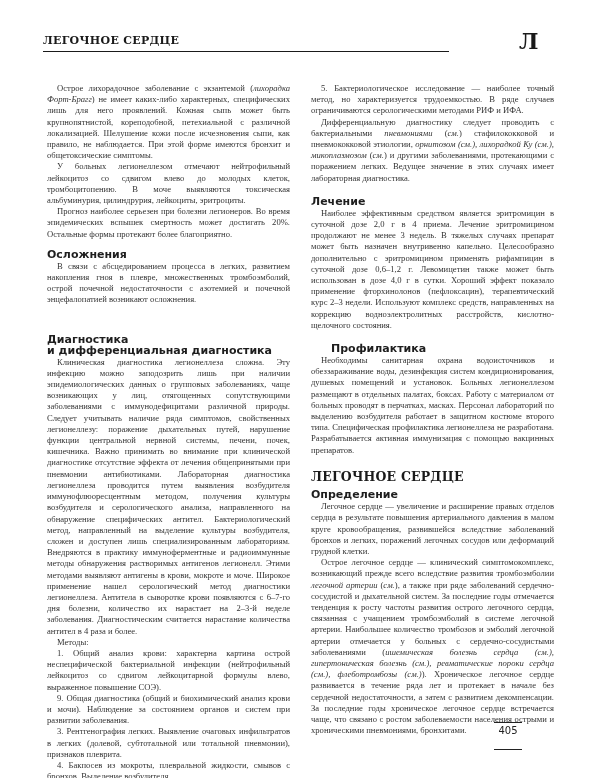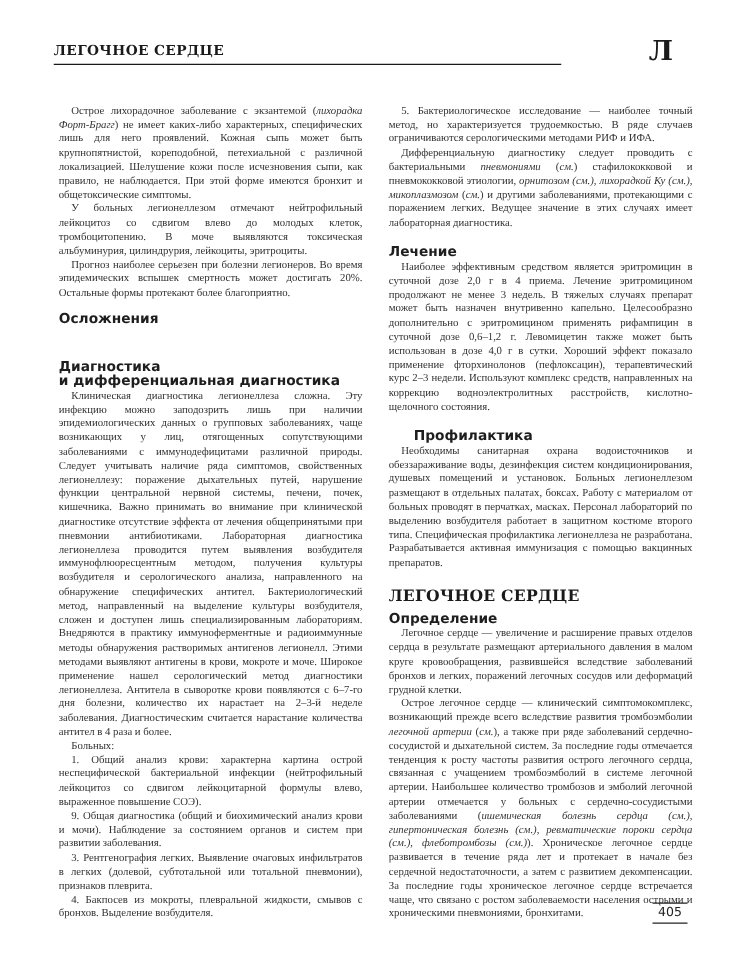--- a/index.html
+++ b/index.html
@@ -23,56 +23,57 @@
   .col em { font-style: italic; }
   h3.sub {
     font-family: "DejaVu Sans", sans-serif; font-weight: bold; font-size: 11px;
     line-height: 11px; margin: 9px 0 1px 0; color: #1e1e1e;
   }
   h2.art {
     font-family: "DejaVu Serif", serif; font-weight: bold; font-size: 12.5px;
     letter-spacing: 0.2px; margin: 15px 0 7px 0; color: #1a1a1a;
   }
   .page-num {
-    position: absolute; left: 522px; top: 722px; width: 28px; text-align: center;
+    position: absolute; left: 494px; top: 722px; width: 28px; text-align: center;
     font-family: "DejaVu Sans", sans-serif; font-size: 10px; color: #222;
-    border-top: 1px solid #222; border-bottom: 1px solid #222; padding: 2px 0 2px 0;
+    border-top: 1px solid #222; border-bottom: 1px solid #222; padding: 2px 0 13px 0;
   }
 </style>
 </head>
 <body>
 
 <div class="running-head">ЛЕГОЧНОЕ СЕРДЦЕ</div>
 <div class="letter-tab">Л</div>
 
 <div class="col left">
   <p><span>Острое лихорадочное заболевание с экзантемой (</span><em>лихорадка Форт-Брагг</em><span>) не имеет каких-либо характерных, специфических лишь для него проявлений. Кожная сыпь может быть крупнопятнистой, кореподобной, петехиальной с различной локализацией. Шелушение кожи после исчезновения сыпи, как правило, не наблюдается. При этой форме имеются бронхит и общетоксические симптомы.</span></p>
   <p>У больных легионеллезом отмечают нейтрофильный лейкоцитоз со сдвигом влево до молодых клеток, тромбоцитопению. В моче выявляются токсическая альбуминурия, цилиндрурия, лейкоциты, эритроциты.</p>
   <p>Прогноз наиболее серьезен при болезни легионеров. Во время эпидемических вспышек смертность может достигать 20%. Остальные формы протекают более благоприятно.</p>
 
   <h3 class="sub">Осложнения</h3>
+  <p>В связи с абсцедированием процесса в легких, развитием накопления гноя в плевре, множественных тромбоэмболий, острой почечной недостаточности с азотемией и почечной энцефалопатией возникают осложнения.</p>
 
   <h3 class="sub" style="margin-top:28px;"><span>Диагностика</span><br><span>и дифференциальная диагностика</span></h3>
   <p>Клиническая диагностика легионеллеза сложна. Эту инфекцию можно заподозрить лишь при наличии эпидемиологических данных о групповых заболеваниях, чаще возникающих у лиц, отягощенных сопутствующими заболеваниями с иммунодефицитами различной природы. Следует учитывать наличие ряда симптомов, свойственных легионеллезу: поражение дыхательных путей, нарушение функции центральной нервной системы, печени, почек, кишечника. Важно принимать во внимание при клинической диагностике отсутствие эффекта от лечения общепринятыми при пневмонии антибиотиками. Лабораторная диагностика легионеллеза проводится путем выявления возбудителя иммунофлюоресцентным методом, получения культуры возбудителя и серологического анализа, направленного на обнаружение специфических антител. Бактериологический метод, направленный на выделение культуры возбудителя, сложен и доступен лишь специализированным лабораториям. Внедряются в практику иммуноферментные и радиоиммунные методы обнаружения растворимых антигенов легионелл. Этими методами выявляют антигены в крови, мокроте и моче. Широкое применение нашел серологический метод диагностики легионеллеза. Антитела в сыворотке крови появляются с 6–7-го дня болезни, количество их нарастает на 2–3-й неделе заболевания. Диагностическим считается нарастание количества антител в 4 раза и более.</p>
-  <p>Больных:</p>
+  <p>Методы:</p>
   <p>1. Общий анализ крови: характерна картина острой неспецифической бактериальной инфекции (нейтрофильный лейкоцитоз со сдвигом лейкоцитарной формулы влево, выраженное повышение СОЭ).</p>
   <p>9. Общая диагностика (общий и биохимический анализ крови и мочи). Наблюдение за состоянием органов и систем при развитии заболевания.</p>
   <p>3. Рентгенография легких. Выявление очаговых инфильтратов в легких (долевой, субтотальной или тотальной пневмонии), признаков плеврита.</p>
   <p>4. Бакпосев из мокроты, плевральной жидкости, смывов с бронхов. Выделение возбудителя.</p>
 </div>
 
 <div class="col right">
   <p>5. Бактериологическое исследование — наиболее точный метод, но характеризуется трудоемкостью. В ряде случаев ограничиваются серологическими методами РИФ и ИФА.</p>
   <p><span>Дифференциальную диагностику следует проводить с бактериальными </span><em>пневмониями</em><span> (</span><em>см.</em><span>) стафилококковой и пневмококковой этиологии, </span><em>орнитозом (см.), лихорадкой Ку (см.), микоплазмозом</em><span> (</span><em>см.</em><span>) и другими заболеваниями, протекающими с поражением легких. Ведущее значение в этих случаях имеет лабораторная диагностика.</span></p>
 
   <h3 class="sub" style="margin-top:12px;">Лечение</h3>
   <p>Наиболее эффективным средством является эритромицин в суточной дозе 2,0 г в 4 приема. Лечение эритромицином продолжают не менее 3 недель. В тяжелых случаях препарат может быть назначен внутривенно капельно. Целесообразно дополнительно с эритромицином применять рифампицин в суточной дозе 0,6–1,2 г. Левомицетин также может быть использован в дозе 4,0 г в сутки. Хороший эффект показало применение фторхинолонов (пефлоксацин), терапевтический курс 2–3 недели. Используют комплекс средств, направленных на коррекцию водноэлектролитных расстройств, кислотно-щелочного состояния.</p>
 
   <h3 class="sub" style="margin-top:12px;padding-left:20px;">Профилактика</h3>
   <p>Необходимы санитарная охрана водоисточников и обеззараживание воды, дезинфекция систем кондиционирования, душевых помещений и установок. Больных легионеллезом размещают в отдельных палатах, боксах. Работу с материалом от больных проводят в перчатках, масках. Персонал лабораторий по выделению возбудителя работает в защитном костюме второго типа. Специфическая профилактика легионеллеза не разработана. Разрабатывается активная иммунизация с помощью вакцинных препаратов.</p>
 
   <h2 class="art">ЛЕГОЧНОЕ СЕРДЦЕ</h2>
   <h3 class="sub" style="margin-top:0;">Определение</h3>
-  <p>Легочное сердце — увеличение и расширение правых отделов сердца в результате размещают артериального давления в малом круге кровообращения, развившейся вследствие заболеваний бронхов и легких, поражений легочных сосудов или деформаций грудной клетки.</p>
+  <p>Легочное сердце — увеличение и расширение правых отделов сердца в результате повышения артериального давления в малом круге кровообращения, развившейся вследствие заболеваний бронхов и легких, поражений легочных сосудов или деформаций грудной клетки.</p>
   <p><span>Острое легочное сердце — клинический симптомокомплекс, возникающий прежде всего вследствие развития тромбоэмболии </span><em>легочной артерии</em><span> (</span><em>см.</em><span>), а также при ряде заболеваний сердечно-сосудистой и дыхательной систем. За последние годы отмечается тенденция к росту частоты развития острого легочного сердца, связанная с учащением тромбоэмболий в системе легочной артерии. Наибольшее количество тромбозов и эмболий легочной артерии отмечается у больных с сердечно-сосудистыми заболеваниями (</span><em>ишемическая болезнь сердца (см.), гипертоническая болезнь (см.), ревматические пороки сердца (см.), флеботромбозы (см.)</em><span>). Хроническое легочное сердце развивается в течение ряда лет и протекает в начале без сердечной недостаточности, а затем с развитием декомпенсации. За последние годы хроническое легочное сердце встречается чаще, что связано с ростом заболеваемости населения острыми и хроническими пневмониями, бронхитами.</span></p>
 </div>
 
 <div class="page-num">405</div>
 
 </body></html>

